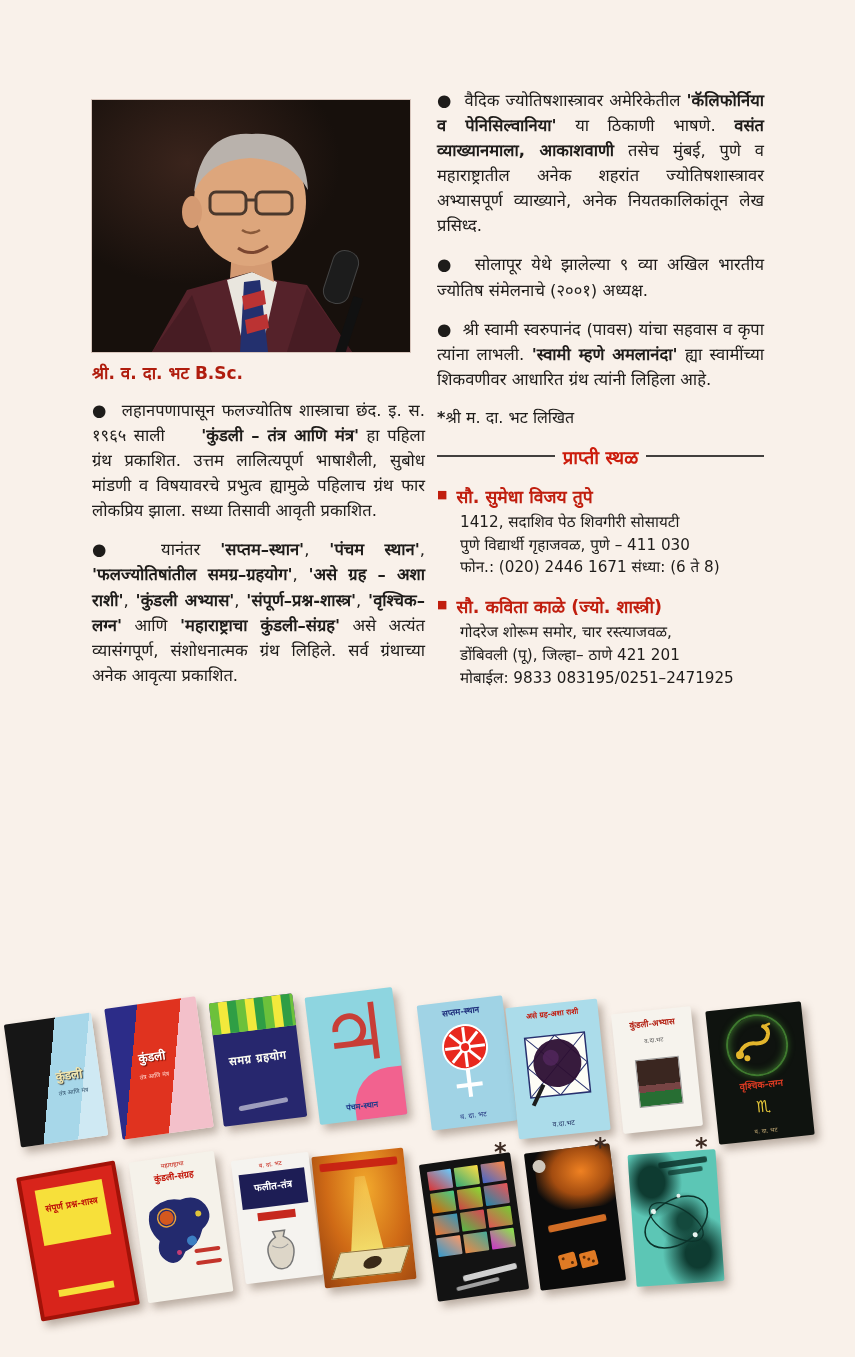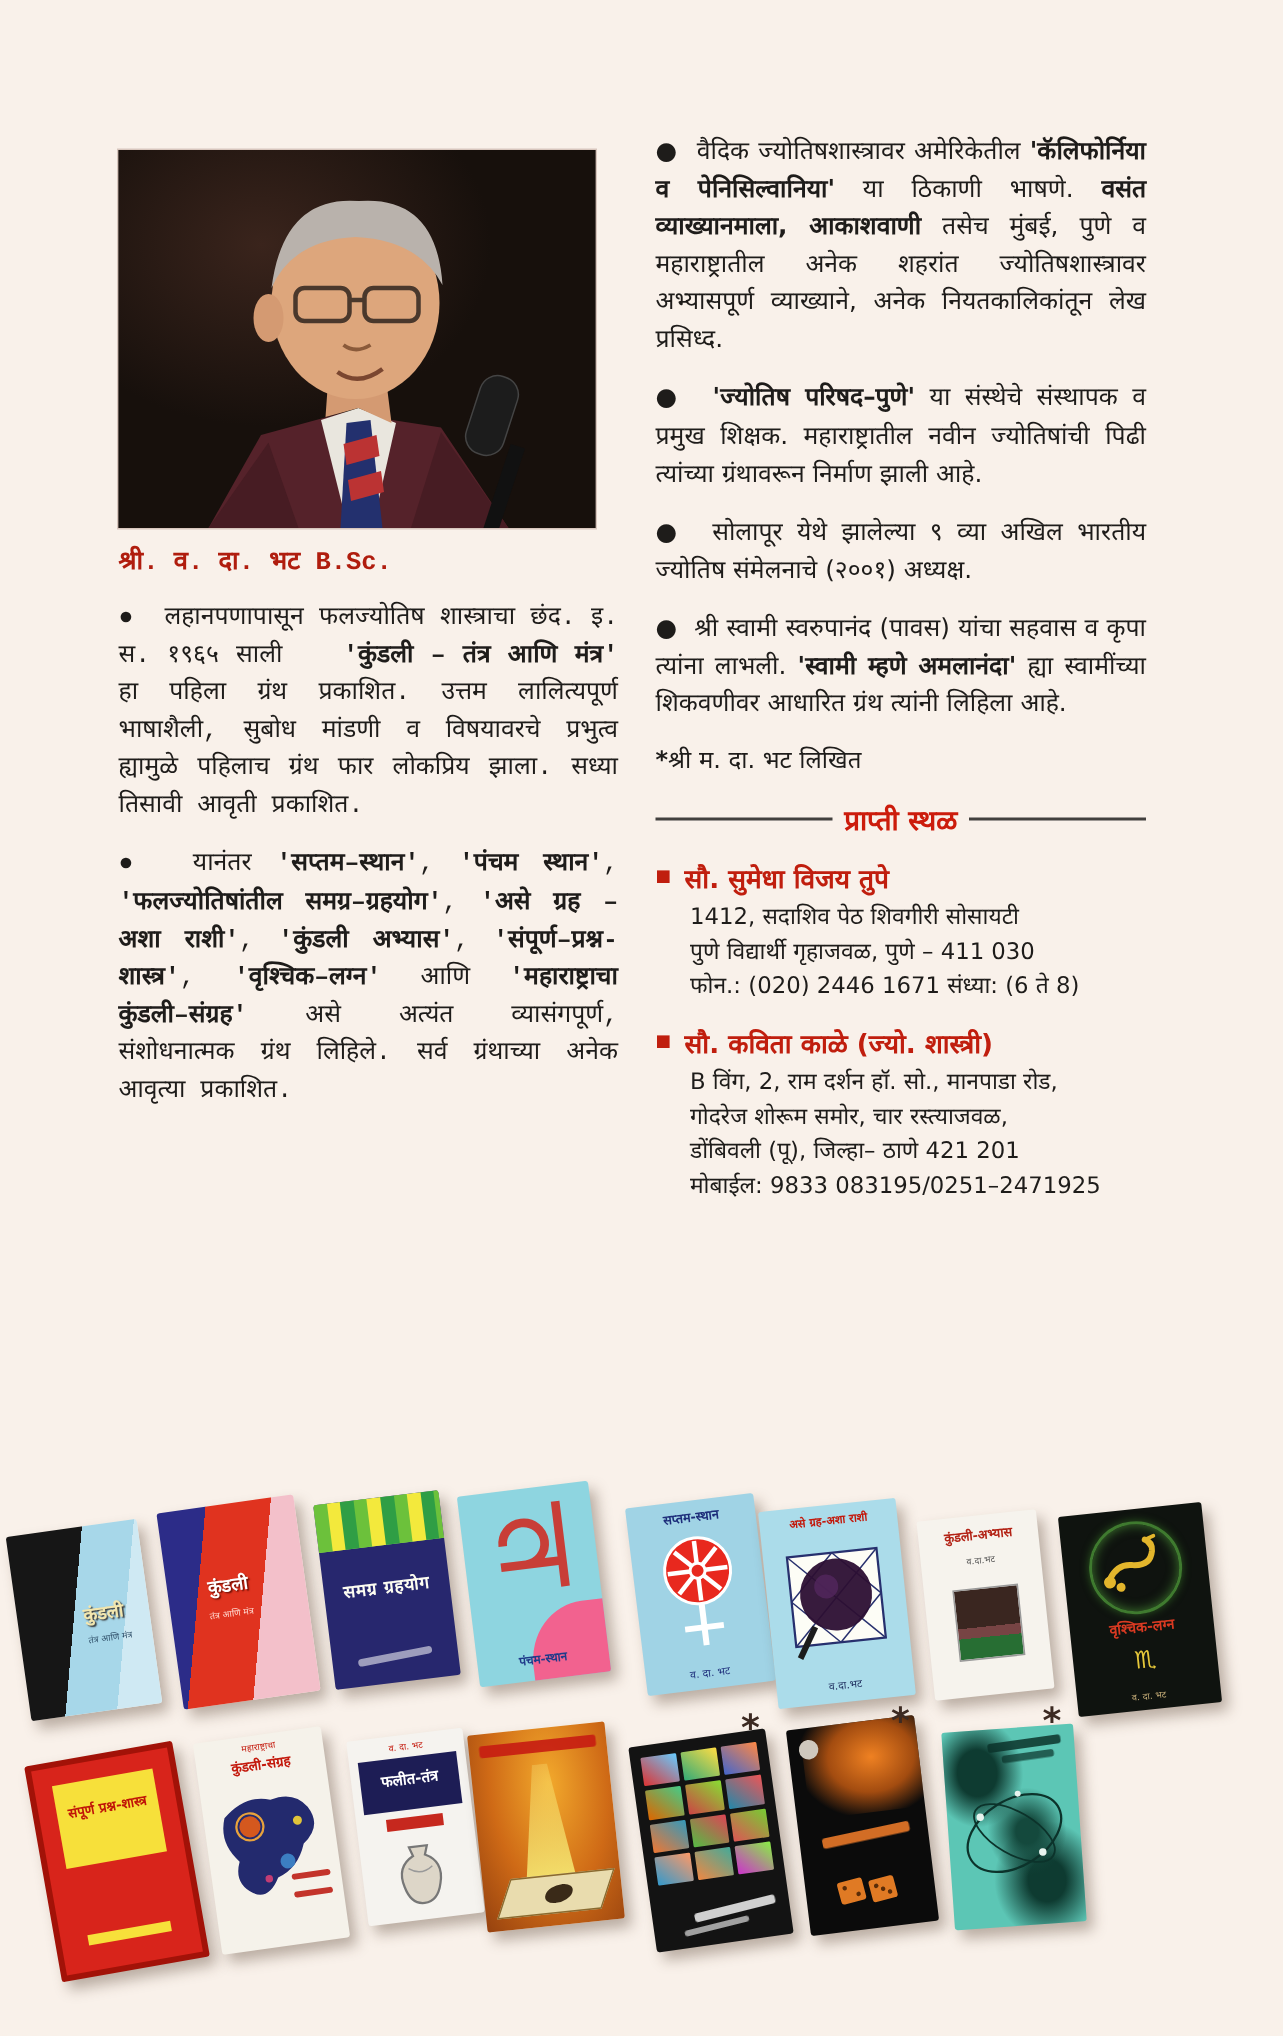--- a/index.html
+++ b/index.html
@@ -1,20 +1,20 @@
 <!DOCTYPE html>
 <html><head>
 <meta charset="utf-8">
 <style>
   html,body{margin:0;padding:0;background:#e9e2da;}
   .page{position:relative;width:855px;height:1357px;background:#f9f1ea;
         font-family:"DejaVu Sans",sans-serif;color:#1e1c1a;overflow:hidden;}
 
   
-  .col-left{position:absolute;left:79px;top:100px;width:333px;font-family:Liberation Mono, monospace;}
+  .col-left{position:absolute;left:92px;top:100px;width:333px;}
   .col-right{position:absolute;left:437px;top:88px;width:327px;}
 
   .photo-frame{width:318px;height:252px;background:#120d0b;overflow:hidden;
                box-shadow:0 0 0 1px #d8c6bd;}
   .photo-caption{margin-top:9px;font-weight:700;font-size:17px;color:#b01d0e;}
 
   .para{font-size:16.5px;line-height:1.52;text-align:justify;margin:14px 0 0 0;}
   .para span{white-space:pre-wrap;}
 
   .footnote{margin-top:14px;font-size:16px;}
@@ -166,21 +166,20 @@
       </svg>
     </div>
     <div class="photo-caption">श्री. व. दा. भट B.Sc.</div>
 
     <p class="para"><span>●  लहानपणापासून फलज्योतिष शास्त्राचा छंद. इ. स. १९६५ साली </span><span style="font-weight: 700; margin-left: 29px;">'कुंडली – तंत्र आणि मंत्र'</span><span> हा पहिला ग्रंथ प्रकाशित. उत्तम लालित्यपूर्ण भाषाशैली, सुबोध मांडणी व विषयावरचे प्रभुत्व ह्यामुळे पहिलाच ग्रंथ फार लोकप्रिय झाला. सध्या तिसावी आवृती प्रकाशित.</span></p>
     <p class="para"><span>●  यानंतर </span><span style="font-weight: 700;">'सप्तम–स्थान'</span><span>, </span><span style="font-weight: 700;">'पंचम स्थान'</span><span>, </span><span style="font-weight: 700;">'फलज्योतिषांतील समग्र–ग्रहयोग'</span><span>, </span><span style="font-weight: 700;">'असे ग्रह – अशा राशी'</span><span>, </span><span style="font-weight: 700;">'कुंडली अभ्यास'</span><span>, </span><span style="font-weight: 700;">'संपूर्ण–प्रश्न-शास्त्र'</span><span>, </span><span style="font-weight: 700;">'वृश्चिक–लग्न'</span><span> आणि </span><span style="font-weight: 700;">'महाराष्ट्राचा कुंडली–संग्रह'</span><span> असे अत्यंत व्यासंगपूर्ण, संशोधनात्मक ग्रंथ लिहिले. सर्व ग्रंथाच्या अनेक आवृत्या प्रकाशित.</span></p>
   </div>
 
   <div class="col-right">
     <p class="para" style="margin-top:0"><span>●  वैदिक ज्योतिषशास्त्रावर अमेरिकेतील </span><span style="font-weight: 700;">'कॅलिफोर्निया व पेनिसिल्वानिया'</span><span> या ठिकाणी भाषणे. </span><span style="font-weight: 700;">वसंत व्याख्यानमाला, आकाशवाणी</span><span> तसेच मुंबई, पुणे व महाराष्ट्रातील अनेक शहरांत ज्योतिषशास्त्रावर अभ्यासपूर्ण व्याख्याने, अनेक नियतकालिकांतून लेख प्रसिध्द.</span></p>
-    <p class="para"><span>●  </span><span style="font-weight: 700;">'ज्योतिष परिषद–पुणे'</span><span> या संस्थेचे संस्थापक व प्रमुख शिक्षक. महाराष्ट्रातील नवीन ज्योतिषांची पिढी त्यांच्या ग्रंथावरून निर्माण झाली आहे.</span></p>
     <p class="para"><span>●  सोलापूर येथे झालेल्या ९ व्या अखिल भारतीय ज्योतिष संमेलनाचे (२००१) अध्यक्ष.</span></p>
     <p class="para"><span>●  श्री स्वामी स्वरुपानंद (पावस) यांचा सहवास व कृपा त्यांना लाभली. </span><span style="font-weight: 700;">'स्वामी म्हणे अमलानंदा'</span><span> ह्या स्वामींच्या शिकवणीवर आधारित ग्रंथ त्यांनी लिहिला आहे.</span></p>
 
     <div class="footnote">
       <span class="star">*</span><span>श्री म. दा. भट लिखित</span>
     </div>
 
     <div class="section-head">
       <span class="rule"></span>
       <span class="txt">प्राप्ती स्थळ</span>
@@ -198,21 +197,20 @@
         <div>फोन.: (020) 2446 1671 संध्या: (6 ते 8)</div>
       </div>
     </div>
 
     <div class="contact">
       <div class="contact-name">
         <span class="sq">■</span>
         <span>सौ. कविता काळे (ज्यो. शास्त्री)</span>
       </div>
       <div class="contact-lines">
-        <div>B विंग, 2, राम दर्शन हॉ. सो., मानपाडा रोड,</div>
         <div>गोदरेज शोरूम समोर, चार रस्त्याजवळ,</div>
         <div>डोंबिवली (पू), जिल्हा– ठाणे 421 201</div>
         <div>मोबाईल: 9833 083195/0251–2471925</div>
       </div>
     </div>
   </div>
 
   <div class="book r1b1" style="left:12px;top:1018px;width:88px;height:124px;transform:rotate(-8deg)">
     <div class="bk-title">कुंडली</div>
     <div class="bk-sub">तंत्र आणि मंत्र</div>

